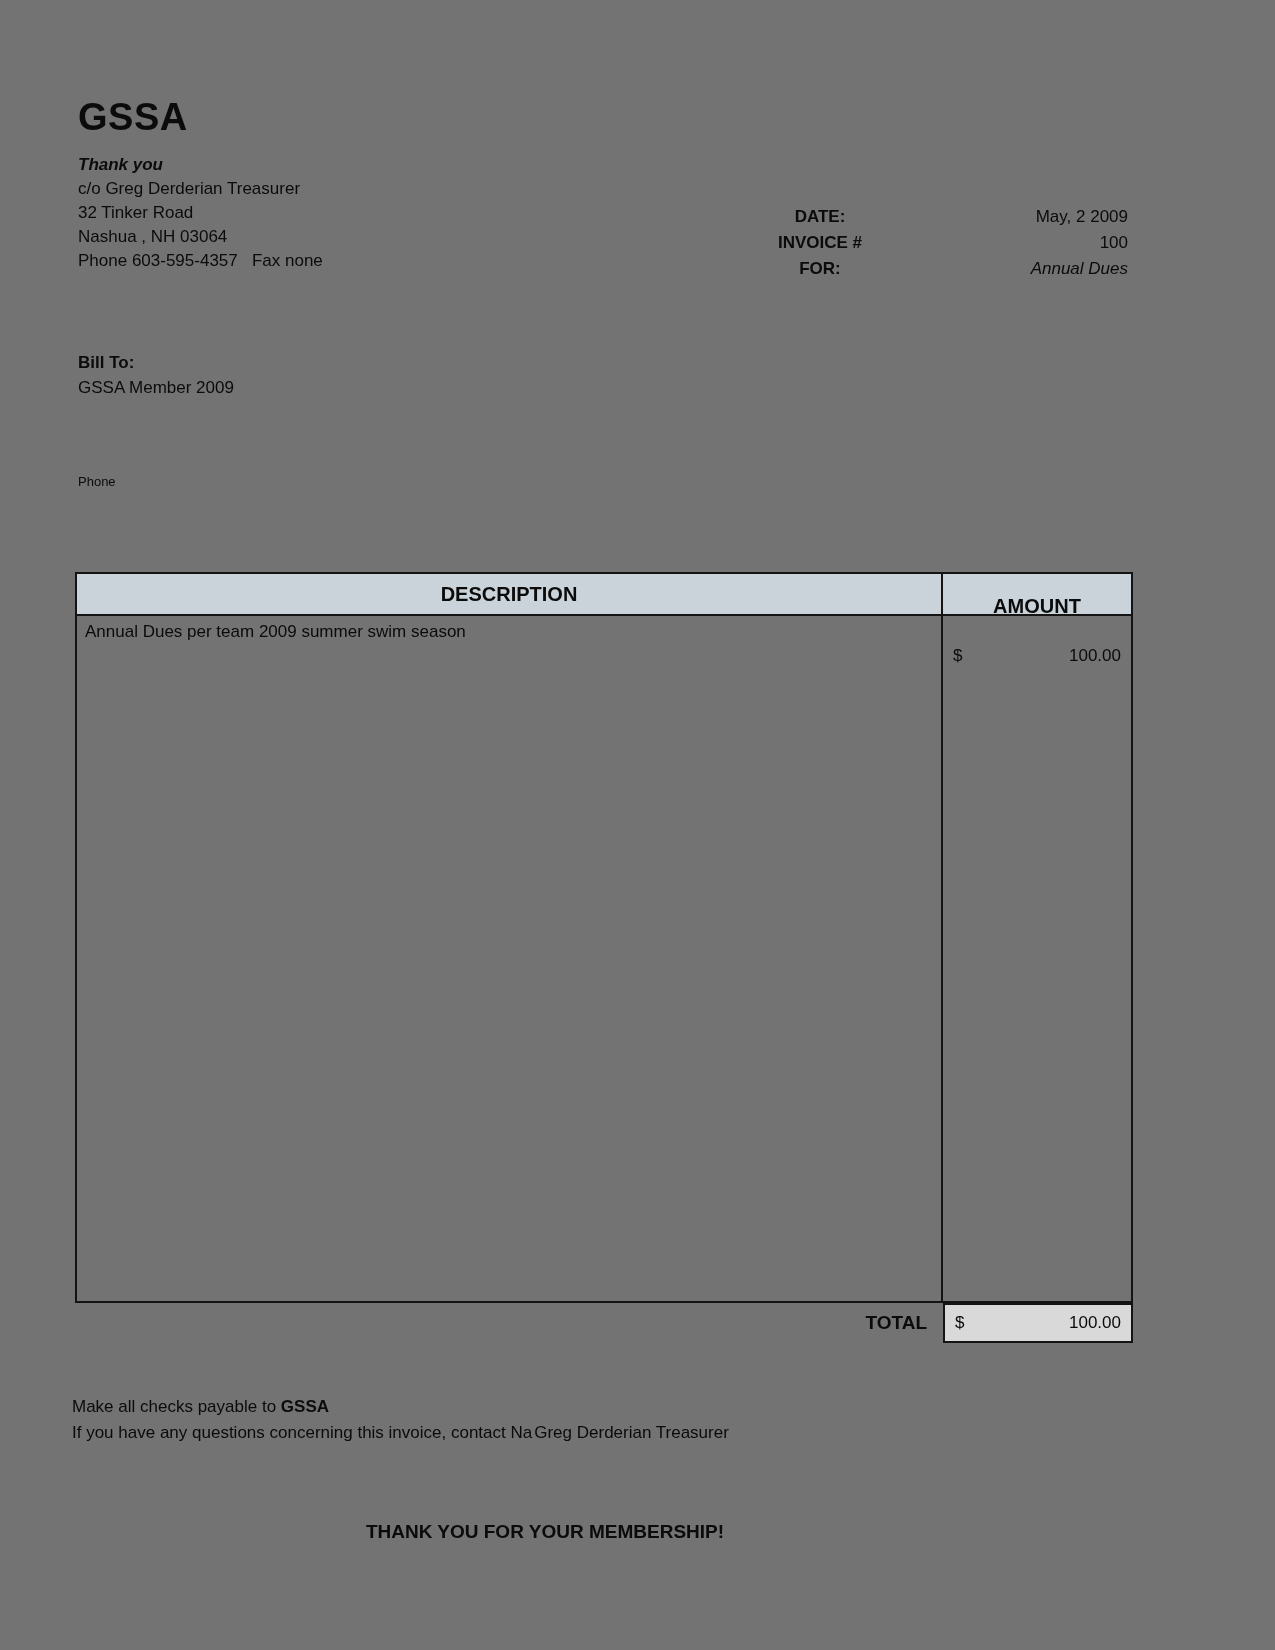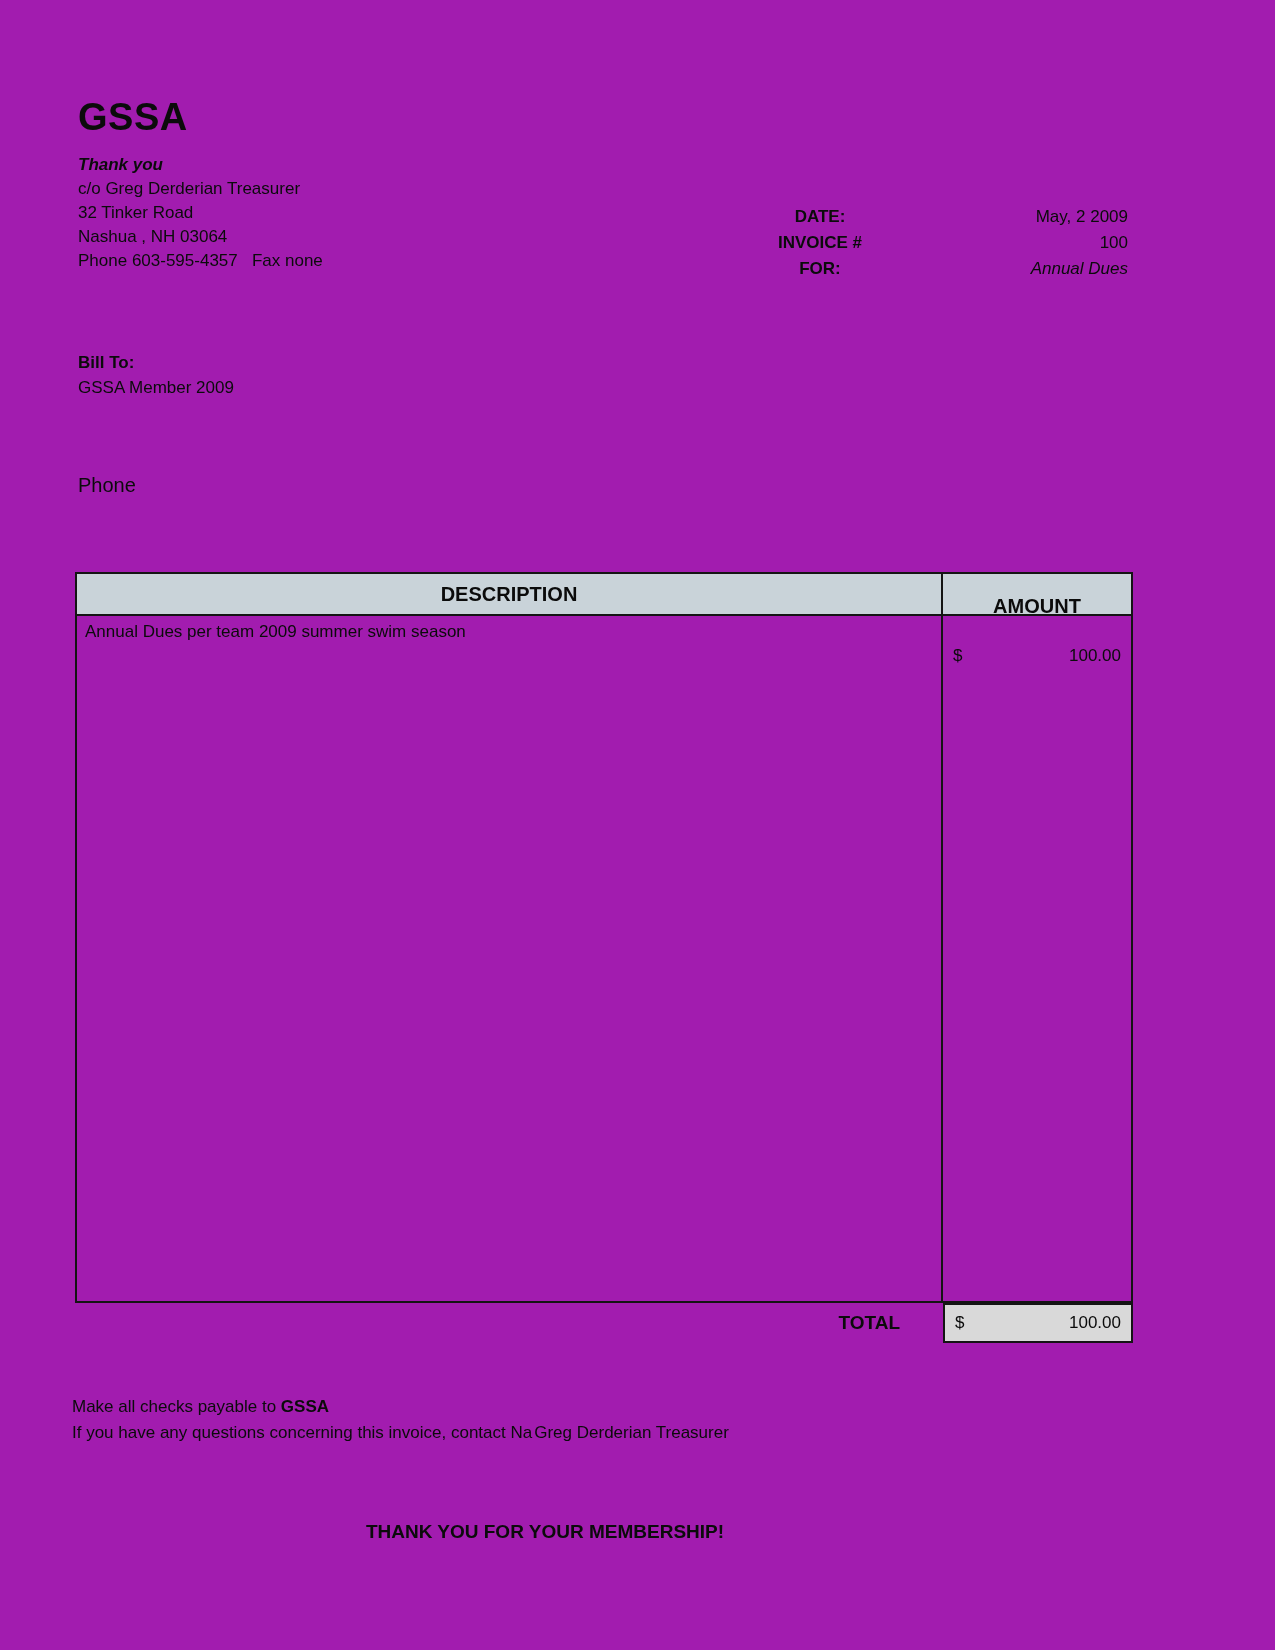--- a/index.html
+++ b/index.html
@@ -1,21 +1,21 @@
 <!DOCTYPE html>
 <html><head>
 <meta charset="utf-8">
 <style>
   * { margin: 0; padding: 0; box-sizing: border-box; }
   html, body { background: #ececec; }
   .page {
     position: relative;
     width: 1275px;
     height: 1650px;
-    background: #a21caf;
+    background: #737373;
     font-family: "Liberation Sans", "DejaVu Sans", sans-serif;
     color: #0b0b0b;
     overflow: hidden;
   }
 
   
   .company-name {
     position: absolute; left: 78px; top: 96px;
     font-size: 38px; font-weight: bold; letter-spacing: 0.5px;
   }
@@ -36,21 +36,21 @@
   
   .meta-block { position: absolute; left: 700px; top: 204px; width: 428px; }
   .meta-row { display: flex; height: 26px; font-size: 17px; align-items: center; }
   .meta-label { width: 240px; text-align: center; font-weight: bold; }
   .meta-value { flex: 1; text-align: right; }
   .meta-row:last-child .meta-value { font-style: italic; }
 
   
   .billto-block { position: absolute; left: 78px; top: 350px; font-size: 17px; line-height: 25px; }
   .billto-label { font-weight: bold; }
-  .billto-phone { position: absolute; left: 78px; top: 474px; font-size: 20px; }
+  .billto-phone { position: absolute; left: 78px; top: 474px; font-size: 13px; }
 
   
   .invoice-table {
     position: absolute; left: 75px; top: 572px; width: 1058px;
     border: 2px solid #141414;
   }
   .t-header { display: flex; height: 42px; background: #c9d3d9; border-bottom: 2px solid #141414; }
   .t-header .col-desc, .t-header .col-amt {
     display: flex; align-items: center; justify-content: center;
     font-weight: bold; font-size: 20px; text-align: right;
@@ -60,21 +60,21 @@
   .t-body { display: flex; height: 685px; }
   .t-body .col-desc { padding: 6px 8px; font-size: 17px; }
   .t-body .col-amt {
     padding: 6px 10px; font-size: 17px;
     display: flex; justify-content: space-between; align-items: flex-start;
   }
 
   
   .total-row {
     position: absolute; left: 75px; top: 1303px; width: 1058px;
-    display: flex; align-items: center; gap: 27px;
+    display: flex; align-items: center;
   }
   .total-label {
     flex: 1; text-align: right; padding-right: 16px;
     font-weight: bold; font-size: 19px;
   }
   .total-cell {
     width: 190px; height: 40px; background: #d9d9d9;
     border: 2px solid #141414;
     display: flex; justify-content: space-between; align-items: center;
     padding: 0 10px; font-size: 17px;

